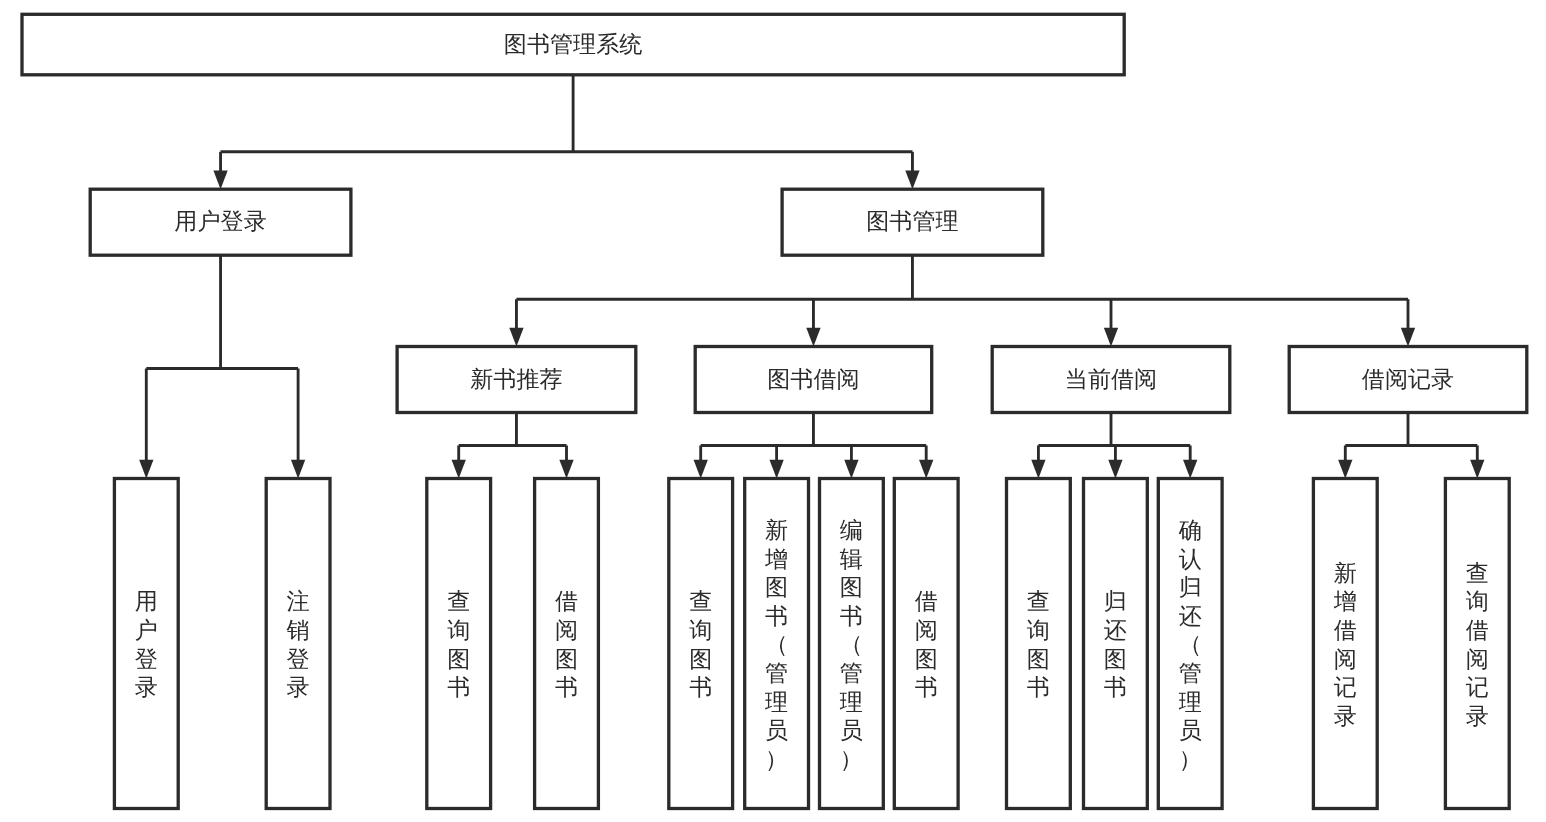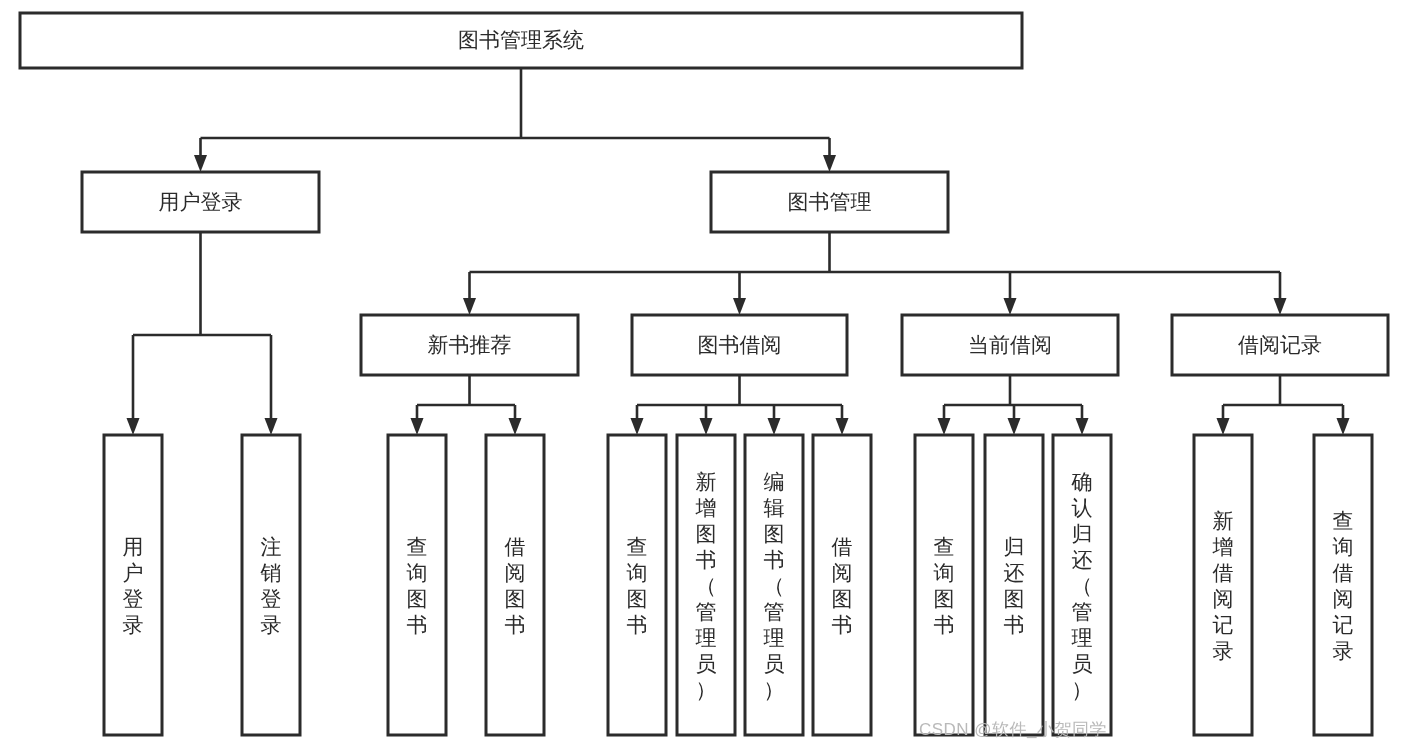--- a/index.html
+++ b/index.html
@@ -198,15 +198,14 @@
           <text x="1223" y="528" text-anchor="middle" class="node-label-stack" font-size="21" fill="#2b2b2b" font-family="&quot;Liberation Sans&quot;, &quot;DejaVu Sans&quot;, sans-serif"><tspan x="1223" dy="0">新</tspan><tspan x="1223" dy="26">增</tspan><tspan x="1223" dy="26">借</tspan><tspan x="1223" dy="26">阅</tspan><tspan x="1223" dy="26">记</tspan><tspan x="1223" dy="26">录</tspan></text>
         </g>
         <g>
           <rect class="node-rect" x="1314" y="435" width="58" height="300"></rect>
           <text x="1343" y="528" text-anchor="middle" class="node-label-stack" font-size="21" fill="#2b2b2b" font-family="&quot;Liberation Sans&quot;, &quot;DejaVu Sans&quot;, sans-serif"><tspan x="1343" dy="0">查</tspan><tspan x="1343" dy="26">询</tspan><tspan x="1343" dy="26">借</tspan><tspan x="1343" dy="26">阅</tspan><tspan x="1343" dy="26">记</tspan><tspan x="1343" dy="26">录</tspan></text>
         </g>
       </g>
 
   </svg>
 
-  <div class="watermark">CSDN @软件_小贺同学</div>
 
 </div>
 
 </body></html>

